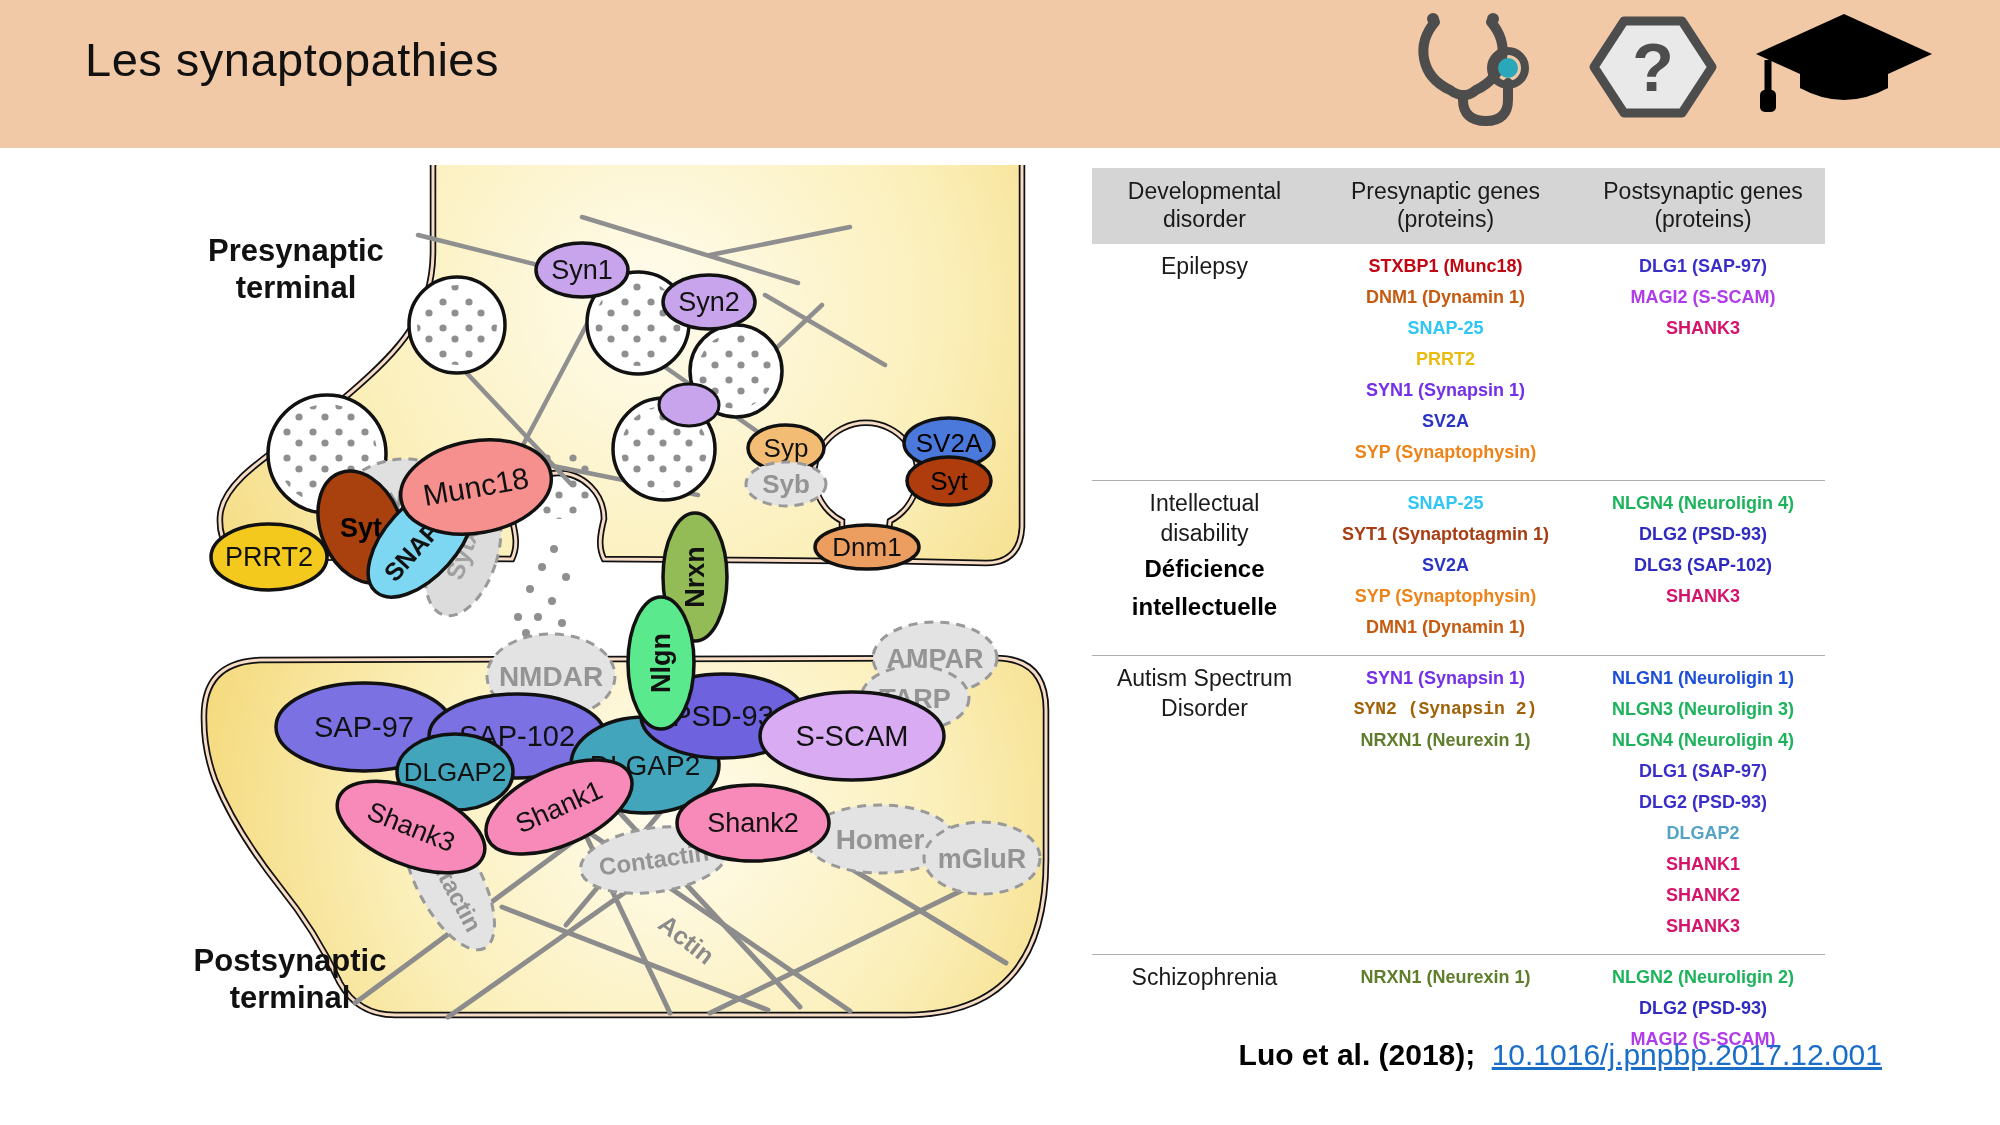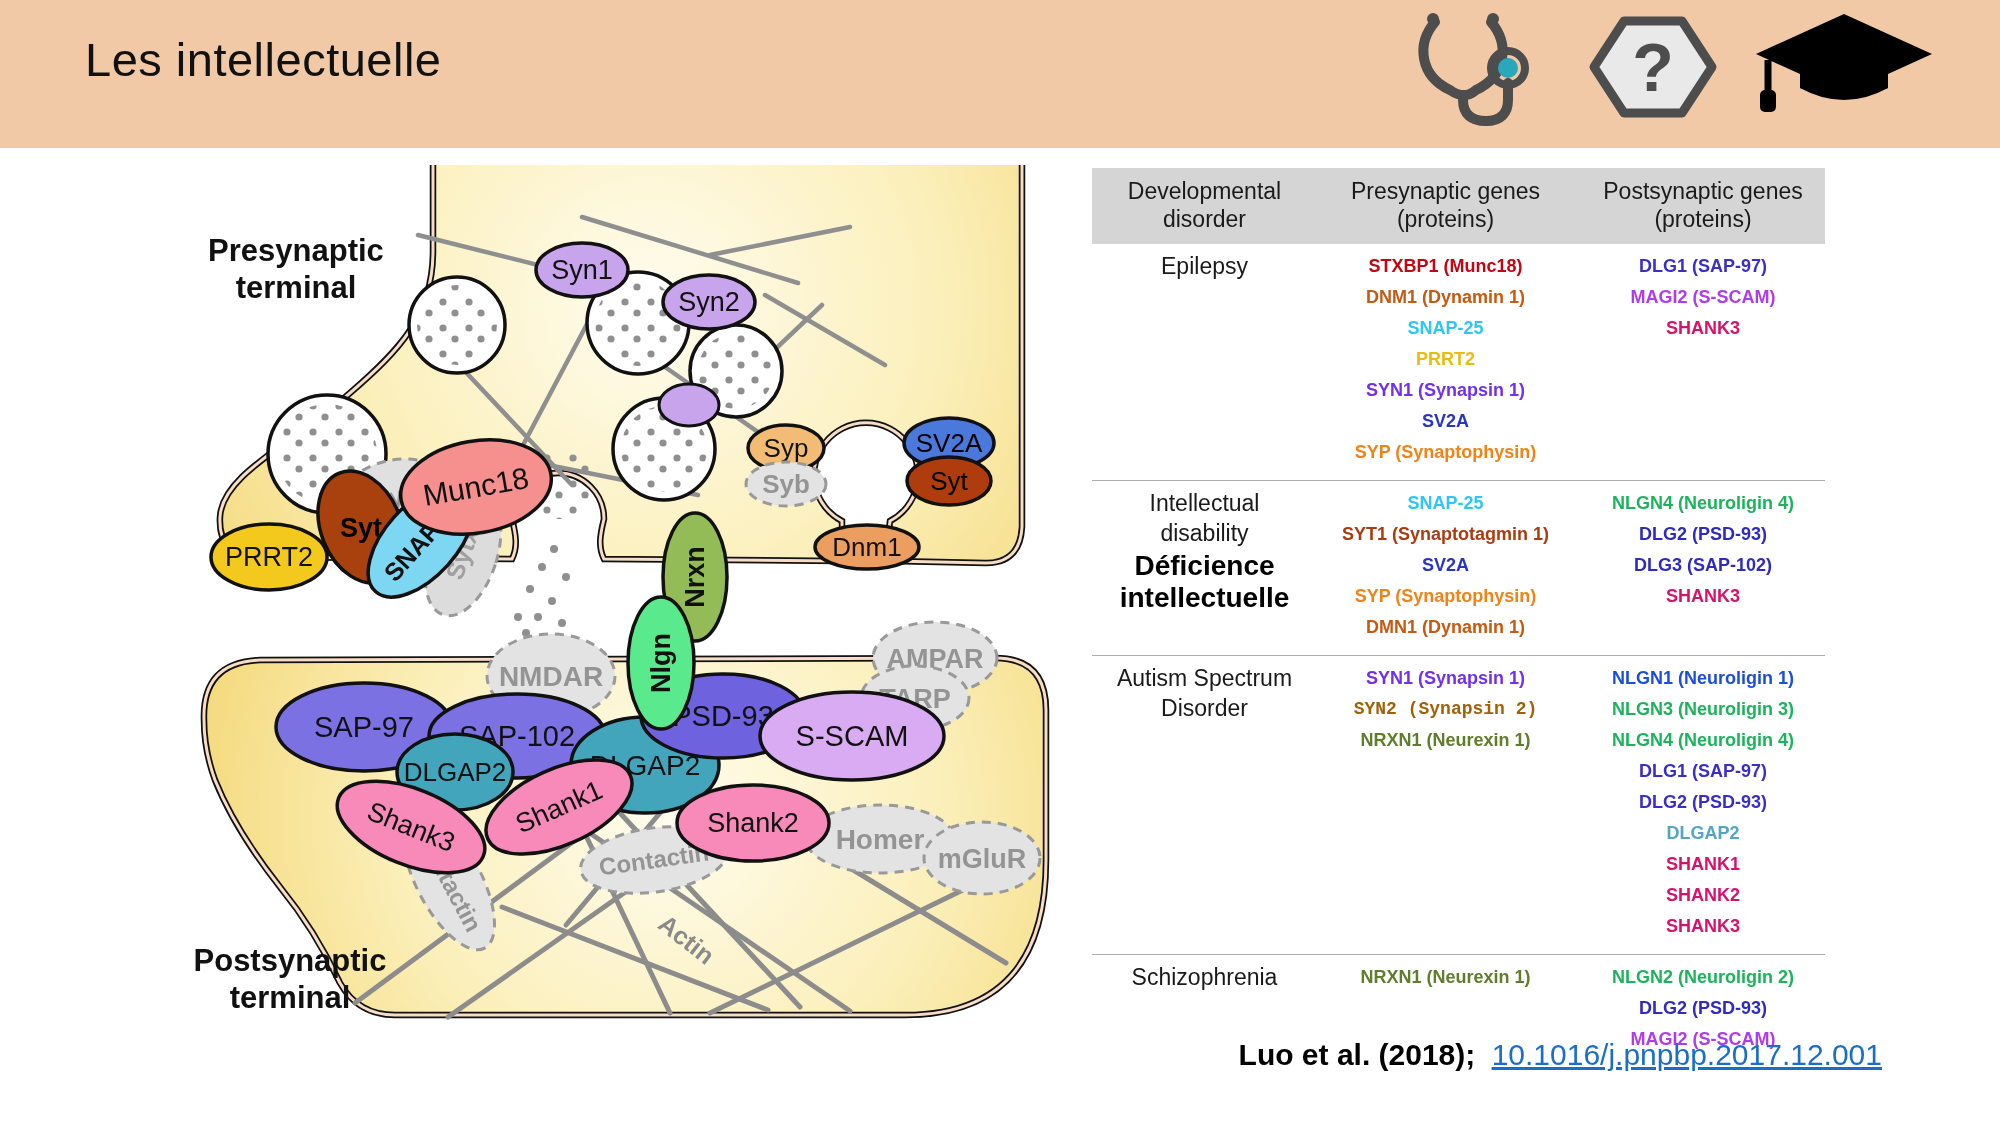--- a/index.html
+++ b/index.html
@@ -11,37 +11,37 @@
   .hicon{position:absolute;top:8px;}
   
   .gtable{position:absolute;left:1092px;top:168px;width:733px;text-align:center;}
   .thead{display:grid;grid-template-columns:218px 277px 238px;background:#D5D5D5;}
   .thead .hcell{font-size:23px;line-height:28px;color:#1a1a1a;padding:9px 6px 11px 0;}
   .thead .hcell:first-child{padding-left:13px;}
   .trow{display:grid;grid-template-columns:218px 277px 238px;padding:7px 0 12px 0;}
   .trow.sep{border-top:1.5px solid #ADADAD;}
   .tcell{padding-right:6px;}
   .tcell.disorder{font-size:23px;line-height:30px;color:#1a1a1a;padding-left:13px;}
-  .disorder-fr{font-size:28px;line-height:32px;font-weight:700;color:#000;margin-top:2px;}
+  .disorder-fr{font-size:24px;line-height:38px;font-weight:700;color:#000;margin-top:2px;}
   .tcell.genes div{font-size:18px;line-height:31px;font-weight:700;white-space:nowrap;}
   
   .citation{position:absolute;top:1038px;right:118px;font-size:30px;color:#000;white-space:nowrap;}
   .citation .pre{font-weight:700;}
   .citation a{text-decoration:underline;font-weight:400;}
   
   .diagram{position:absolute;left:150px;top:165px;}
   svg text{font-family:"Liberation Sans",sans-serif;}
 </style>
 </head>
 <body>
 
 <div class="slide">
 
   <div class="topbar">
-    <div class="page-title">Les intellectuelle</div>
+    <div class="page-title">Les synaptopathies</div>
 
     <svg class="hicon" style="left:1408px" width="125" height="120" viewBox="0 0 125 120">
       <path d="M 27,14 C 8,36 12,68 42,82 C 52,89 60,89 68,82 C 98,68 102,36 83,14" fill="none" stroke="#4D4D4D" stroke-width="10" stroke-linecap="round"></path>
       <circle cx="25" cy="11" r="6" fill="#4D4D4D"></circle>
       <circle cx="85" cy="11" r="6" fill="#4D4D4D"></circle>
       <path d="M 55,87 L 55,92 C 55,106 63,113 78,113 C 93,113 100,105 100,92 L 100,75" fill="none" stroke="#4D4D4D" stroke-width="10" stroke-linecap="round"></path>
       <circle cx="100" cy="60" r="17" fill="none" stroke="#4D4D4D" stroke-width="8"></circle>
       <circle cx="100" cy="60" r="10" fill="#2AA7B8"></circle>
     </svg>
 

